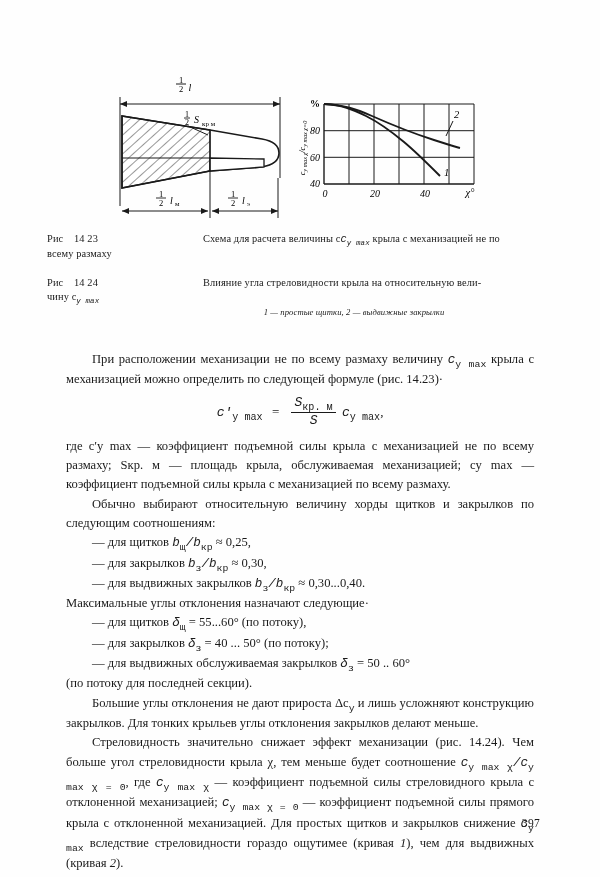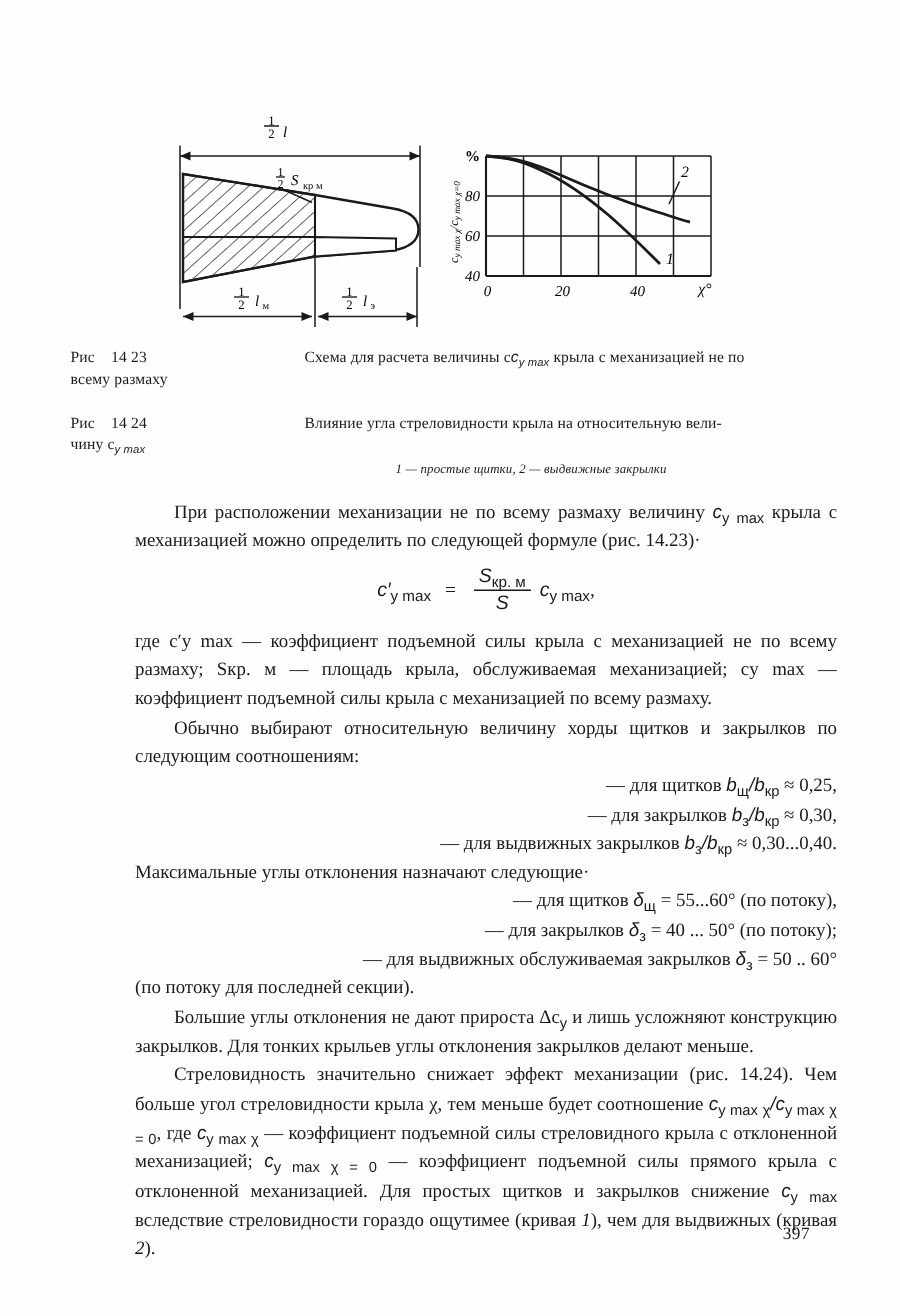--- a/index.html
+++ b/index.html
@@ -76,34 +76,33 @@
     margin-top: 2px;
     letter-spacing: 0.1px;
     padding-left: 38px;
   }
   .ital { font-style: italic; }
 
   
   .body-text {
     position: absolute;
     left: 66px;
-    top: 332px;
+    top: 350px;
     width: 468px;
     font-size: 12.6px;
     line-height: 1.535;
-    margin-left: 24px;
   }
   .para {
     margin: 0;
     text-align: justify;
     text-indent: 26px;
     hyphens: manual;
   }
   .para.noindent { text-indent: 0; }
-  .para.dash { text-indent: 26px; text-align: right; }
+  .para.dash { text-indent: 26px; text-align: left; }
   .formula {
     text-align: center;
     margin: 7px 0 7px 0;
     font-size: 13px;
   }
   .frac {
     display: inline-block;
     vertical-align: middle;
     margin: 0 3px;
     position: relative;
@@ -114,21 +113,21 @@
     border-bottom: 1px solid #1a1a1a;
     padding: 0 3px 1px 3px;
     line-height: 1.15;
   }
   .frac .den {
     display: block;
     padding: 1px 3px 0 3px;
     line-height: 1.15;
   }
   sub { font-size: 0.72em; line-height: 0; }
-  .math { font-style: italic; font-family: Liberation Sans, sans-serif; }
+  .math { font-style: italic; font-family: Liberation Mono, monospace; }
   .sm { font-size: 0.78em; font-style: normal; }
 
   
   .page-number {
     position: absolute;
     right: 60px;
     bottom: 48px;
     font-size: 11.5px;
     letter-spacing: 0.3px;
   }

